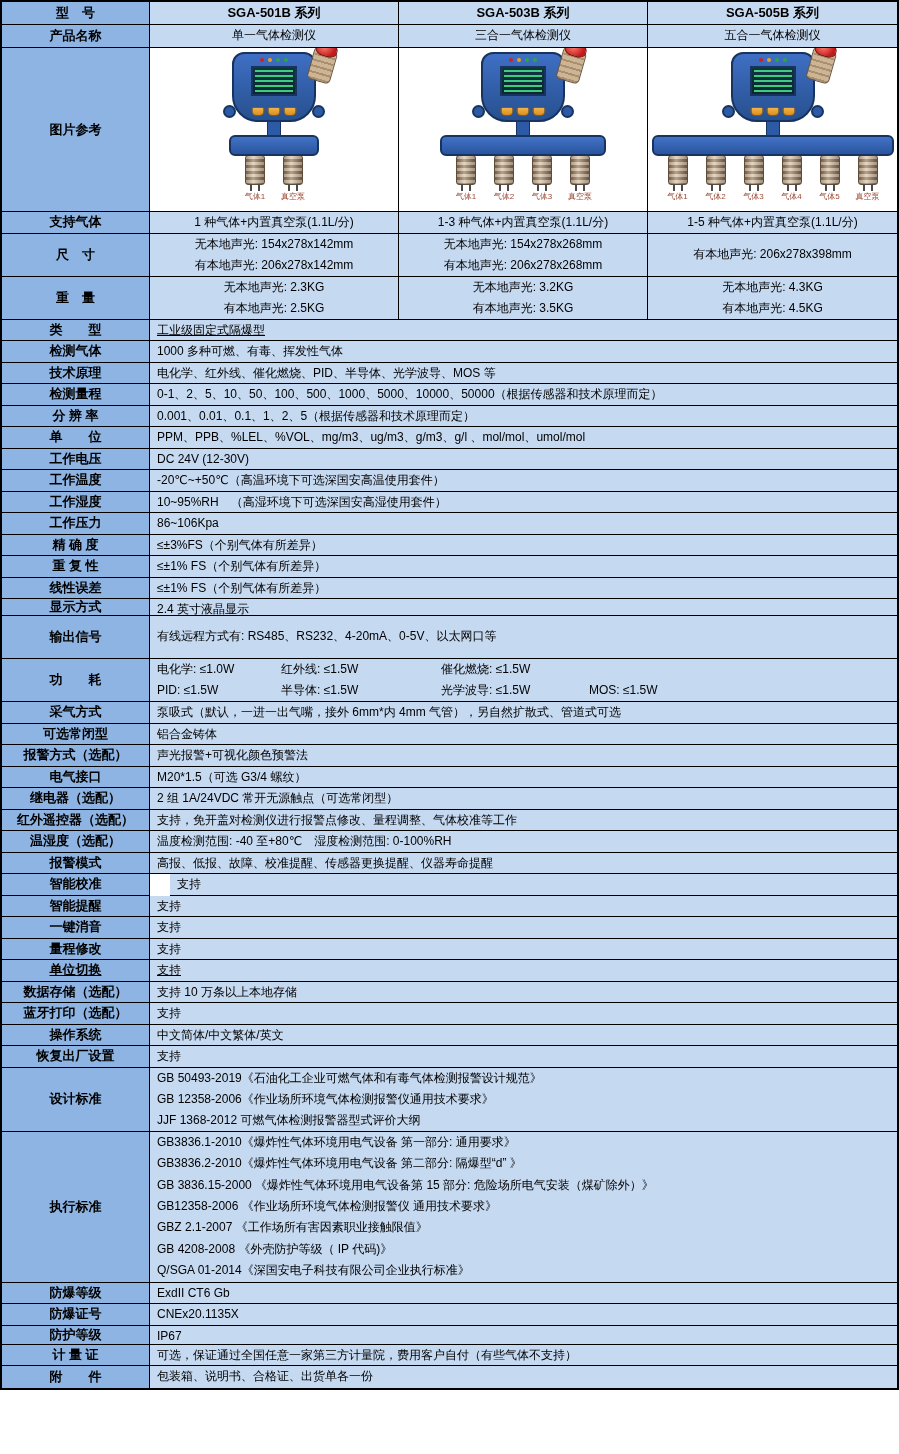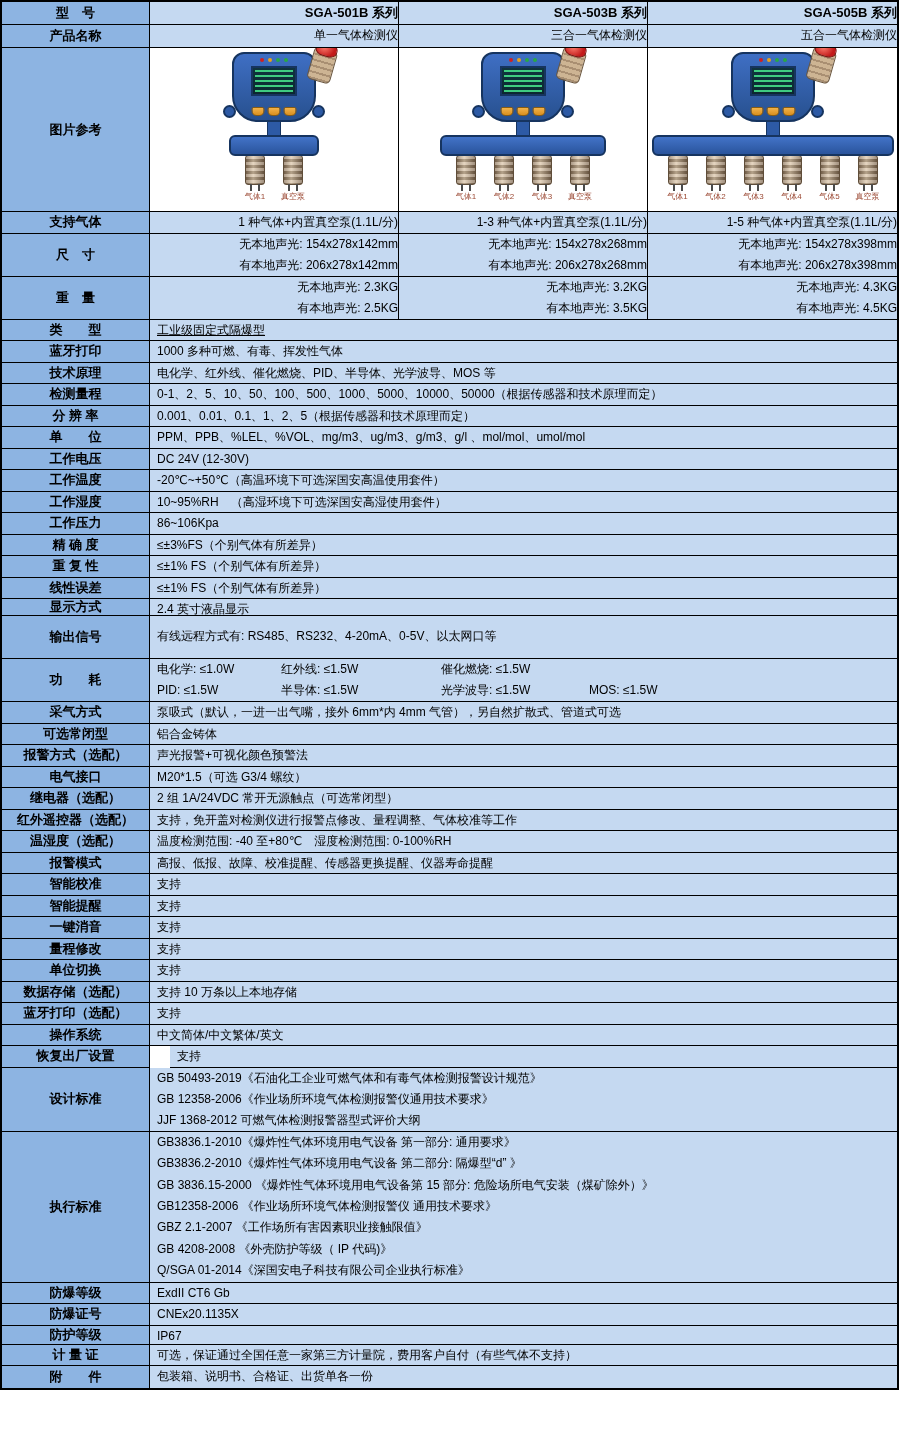--- a/index.html
+++ b/index.html
@@ -14,21 +14,21 @@
   body{width:899px;font-family:"Liberation Sans","DejaVu Sans",sans-serif;color:var(--txt);}
   #spec-table{width:899px;border:2px solid var(--bd);box-sizing:border-box;}
   .t-row{display:grid;}
   .cell{border-right:1px solid var(--bd);border-bottom:1px solid var(--bd);box-sizing:border-box;overflow:hidden;background:var(--valbg);}
   .cell.lastcol{border-right:none;}
   .t-row:last-child .cell{border-bottom:none;}
   .labcell{background:var(--labelbg);display:flex;align-items:center;justify-content:center;text-align:center;
            font-weight:bold;font-size:13px;padding:0 3px;white-space:pre;}
   .valwrap{display:flex;flex-direction:column;justify-content:center;height:100%;}
   .vline{height:21.5px;line-height:21.5px;font-size:12px;white-space:nowrap;overflow:hidden;}
-  .vline.center{text-align:right;}
+  .vline.center{text-align:center;}
   .vline.left{text-align:left;padding-left:7px;}
   .vline.strong{font-weight:bold;font-size:13px;}
   .vline.u{text-decoration:underline;}
   .tabline{display:flex;height:21.5px;line-height:21.5px;padding-left:7px;font-size:12px;white-space:nowrap;}
   .seg{overflow:hidden;white-space:nowrap;}
   .seg:nth-child(1){width:124px;}
   .seg:nth-child(2){width:160px;}
   .seg:nth-child(3){width:148px;}
   .seg:nth-child(4){flex:1;}
   .imgcell{background:#ffffff;}
@@ -268,21 +268,20 @@
         </div>
       </div>
       <div class="cell">
         <div class="valwrap">
           <div class="vline center">无本地声光: 154x278x268mm</div>
           <div class="vline center">有本地声光: 206x278x268mm</div>
         </div>
       </div>
       <div class="cell lastcol">
         <div class="valwrap">
-          <div class="vline center">无本地声光: 154x278x398mm</div>
           <div class="vline center">有本地声光: 206x278x398mm</div>
         </div>
       </div>
     </div>
     <div class="t-row kind-tri" style="grid-template-columns: var(--labw) 1fr 1fr 1fr; height: 43px;">
       <div class="cell labcell">重　量</div>
       <div class="cell">
         <div class="valwrap">
           <div class="vline center">无本地声光: 2.3KG</div>
           <div class="vline center">有本地声光: 2.5KG</div>
@@ -303,21 +302,21 @@
     </div>
     <div class="t-row kind-merged" style="grid-template-columns: var(--labw) 1fr; height: 21.5px;">
       <div class="cell labcell">类　　型</div>
       <div class="cell lastcol">
         <div class="valwrap">
           <div class="vline left u">工业级固定式隔爆型</div>
         </div>
       </div>
     </div>
     <div class="t-row kind-merged" style="grid-template-columns: var(--labw) 1fr; height: 21.5px;">
-      <div class="cell labcell">蓝牙打印</div>
+      <div class="cell labcell">检测气体</div>
       <div class="cell lastcol">
         <div class="valwrap">
           <div class="vline left">1000 多种可燃、有毒、挥发性气体</div>
         </div>
       </div>
     </div>
     <div class="t-row kind-merged" style="grid-template-columns: var(--labw) 1fr; height: 21.5px;">
       <div class="cell labcell">技术原理</div>
       <div class="cell lastcol">
         <div class="valwrap">
@@ -496,21 +495,21 @@
       </div>
     </div>
     <div class="t-row kind-merged" style="grid-template-columns: var(--labw) 1fr; height: 21.5px;">
       <div class="cell labcell">报警模式</div>
       <div class="cell lastcol">
         <div class="valwrap">
           <div class="vline left">高报、低报、故障、校准提醒、传感器更换提醒、仪器寿命提醒</div>
         </div>
       </div>
     </div>
-    <div class="t-row kind-merged" style="grid-template-columns: var(--labw) 1fr; height: 21.5px;">
+    <div class="t-row kind-merged" style="grid-template-columns: var(--labw) 1fr; height: 21.5px; gap: 20px;">
       <div class="cell labcell">智能校准</div>
       <div class="cell lastcol">
         <div class="valwrap">
           <div class="vline left">支持</div>
         </div>
       </div>
     </div>
     <div class="t-row kind-merged" style="grid-template-columns: var(--labw) 1fr; height: 21.5px;">
       <div class="cell labcell">智能提醒</div>
       <div class="cell lastcol">
@@ -528,21 +527,21 @@
       </div>
     </div>
     <div class="t-row kind-merged" style="grid-template-columns: var(--labw) 1fr; height: 21.5px;">
       <div class="cell labcell">量程修改</div>
       <div class="cell lastcol">
         <div class="valwrap">
           <div class="vline left">支持</div>
         </div>
       </div>
     </div>
-    <div class="t-row kind-merged" style="grid-template-columns: var(--labw) 1fr; height: 21.5px;">
+    <div class="t-row kind-merged" style="grid-template-columns: var(--labw) 1fr; height: 21.5px; text-decoration: underline;">
       <div class="cell labcell">单位切换</div>
       <div class="cell lastcol">
         <div class="valwrap">
           <div class="vline left">支持</div>
         </div>
       </div>
     </div>
     <div class="t-row kind-merged" style="grid-template-columns: var(--labw) 1fr; height: 21.5px;">
       <div class="cell labcell">数据存储（选配）</div>
       <div class="cell lastcol">
@@ -560,21 +559,21 @@
       </div>
     </div>
     <div class="t-row kind-merged" style="grid-template-columns: var(--labw) 1fr; height: 21.5px;">
       <div class="cell labcell">操作系统</div>
       <div class="cell lastcol">
         <div class="valwrap">
           <div class="vline left">中文简体/中文繁体/英文</div>
         </div>
       </div>
     </div>
-    <div class="t-row kind-merged" style="grid-template-columns: var(--labw) 1fr; height: 21.5px; gap: 20px;">
+    <div class="t-row kind-merged" style="grid-template-columns: var(--labw) 1fr; height: 21.5px;">
       <div class="cell labcell">恢复出厂设置</div>
       <div class="cell lastcol">
         <div class="valwrap">
           <div class="vline left">支持</div>
         </div>
       </div>
     </div>
     <div class="t-row kind-merged" style="grid-template-columns: var(--labw) 1fr; height: 64.5px;">
       <div class="cell labcell">设计标准</div>
       <div class="cell lastcol">

